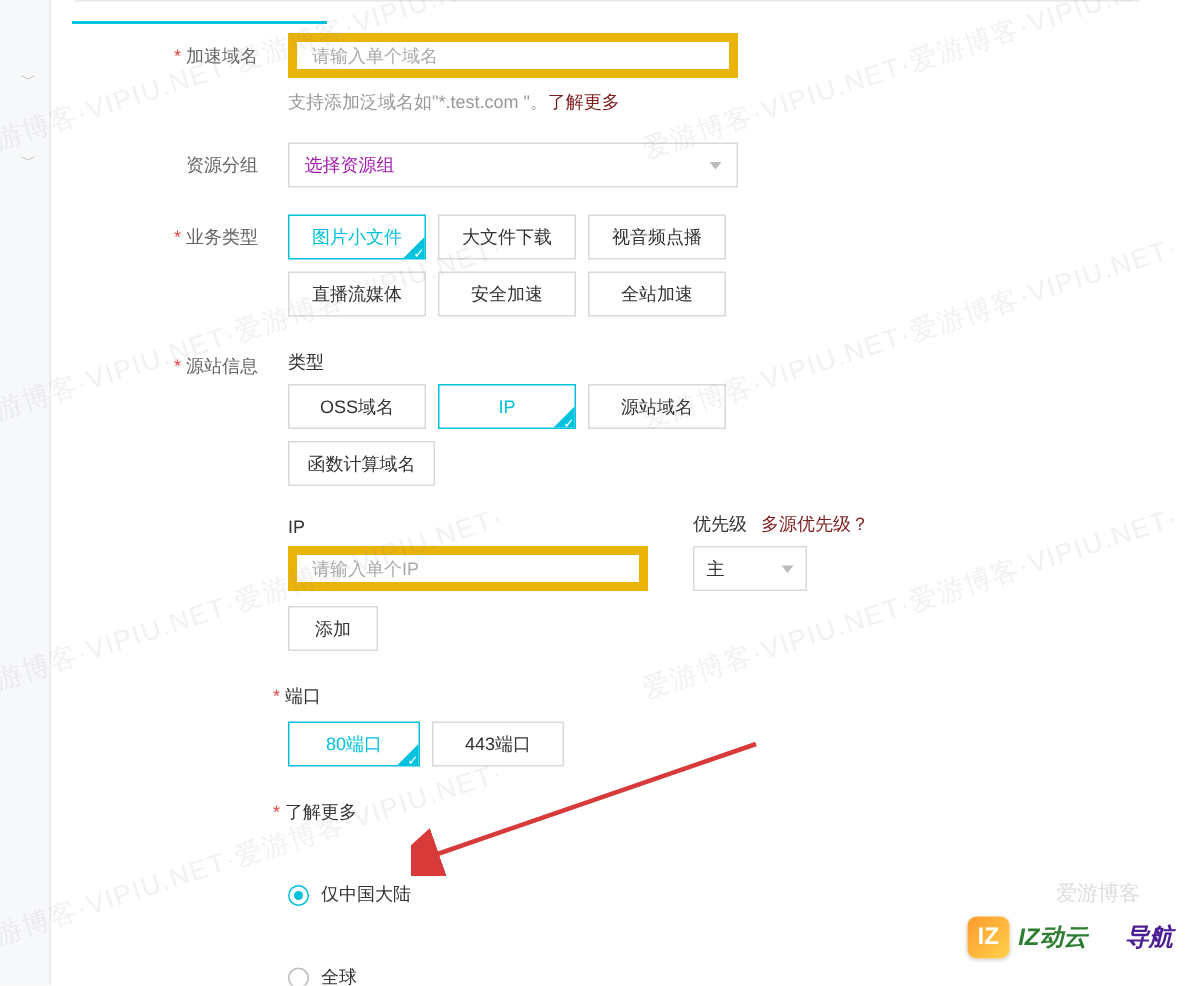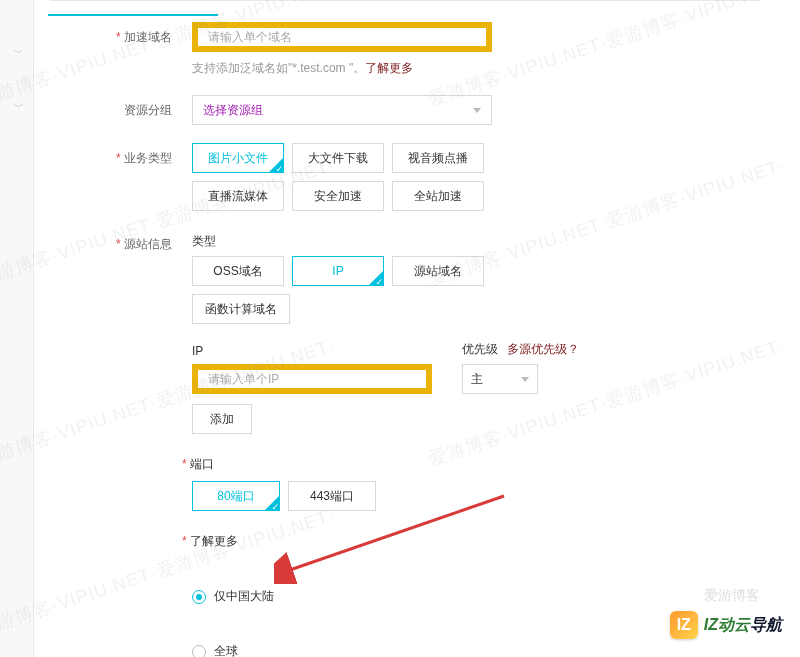--- a/index.html
+++ b/index.html
@@ -153,21 +153,21 @@
   }
   .brand-logo .bmark {
     width:28px;height:28px;border-radius:6px;
     background:linear-gradient(135deg,#ff9a2e,#ffd24a);
     display:flex;align-items:center;justify-content:center;
     color:#fff;font-weight:bold;font-size:16px;
     margin-right:6px;
     box-shadow:0 1px 3px rgba(0,0,0,.2);
   }
   .brand-logo .btxt { font-size:16px; font-weight:bold; font-style:italic; color:#2e7d32; }
-  .brand-logo .btxt2 { font-size:16px; font-weight:bold; font-style:italic; color:#0f172a; }
+  .brand-logo .btxt2 { font-size:16px; font-weight:bold; font-style:italic; color:#4c1d95;margin-left:25px; }
   .wm-small {
     position:absolute; right:40px; bottom:52px; color:rgba(120,120,120,.25);
     font-size:14px; pointer-events:none;
   }
 </style>
 </head>
 <body>
 
 <div class="sidebar">
   <span class="chev" style="top:46px">﹀</span>

